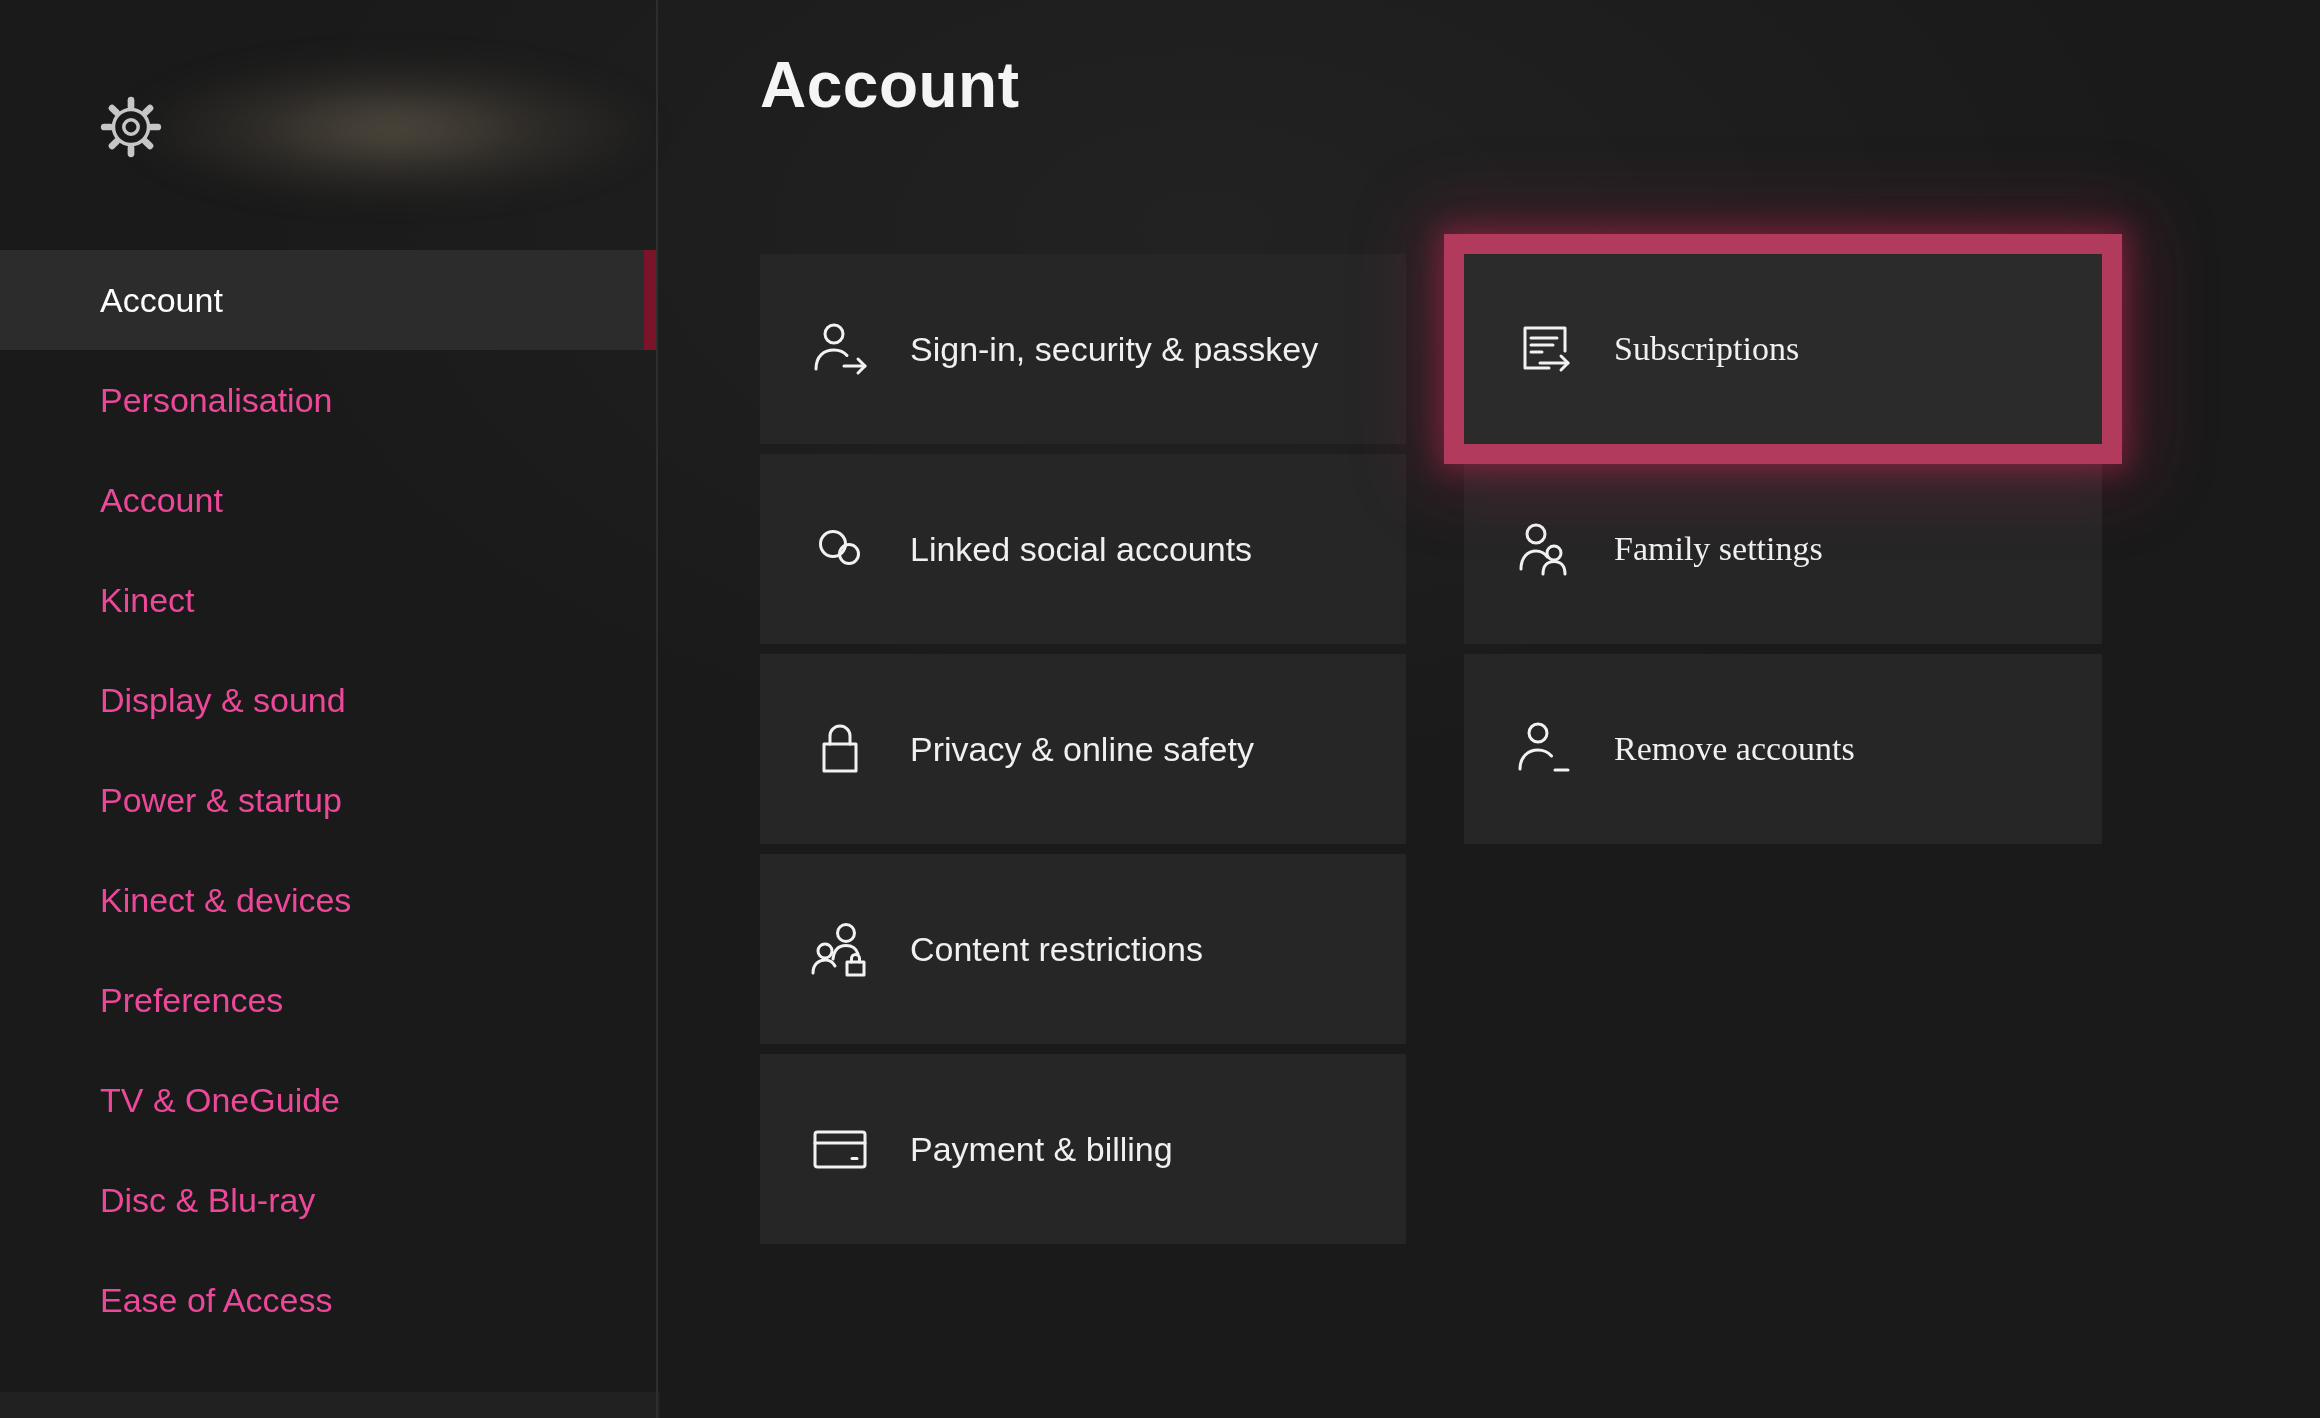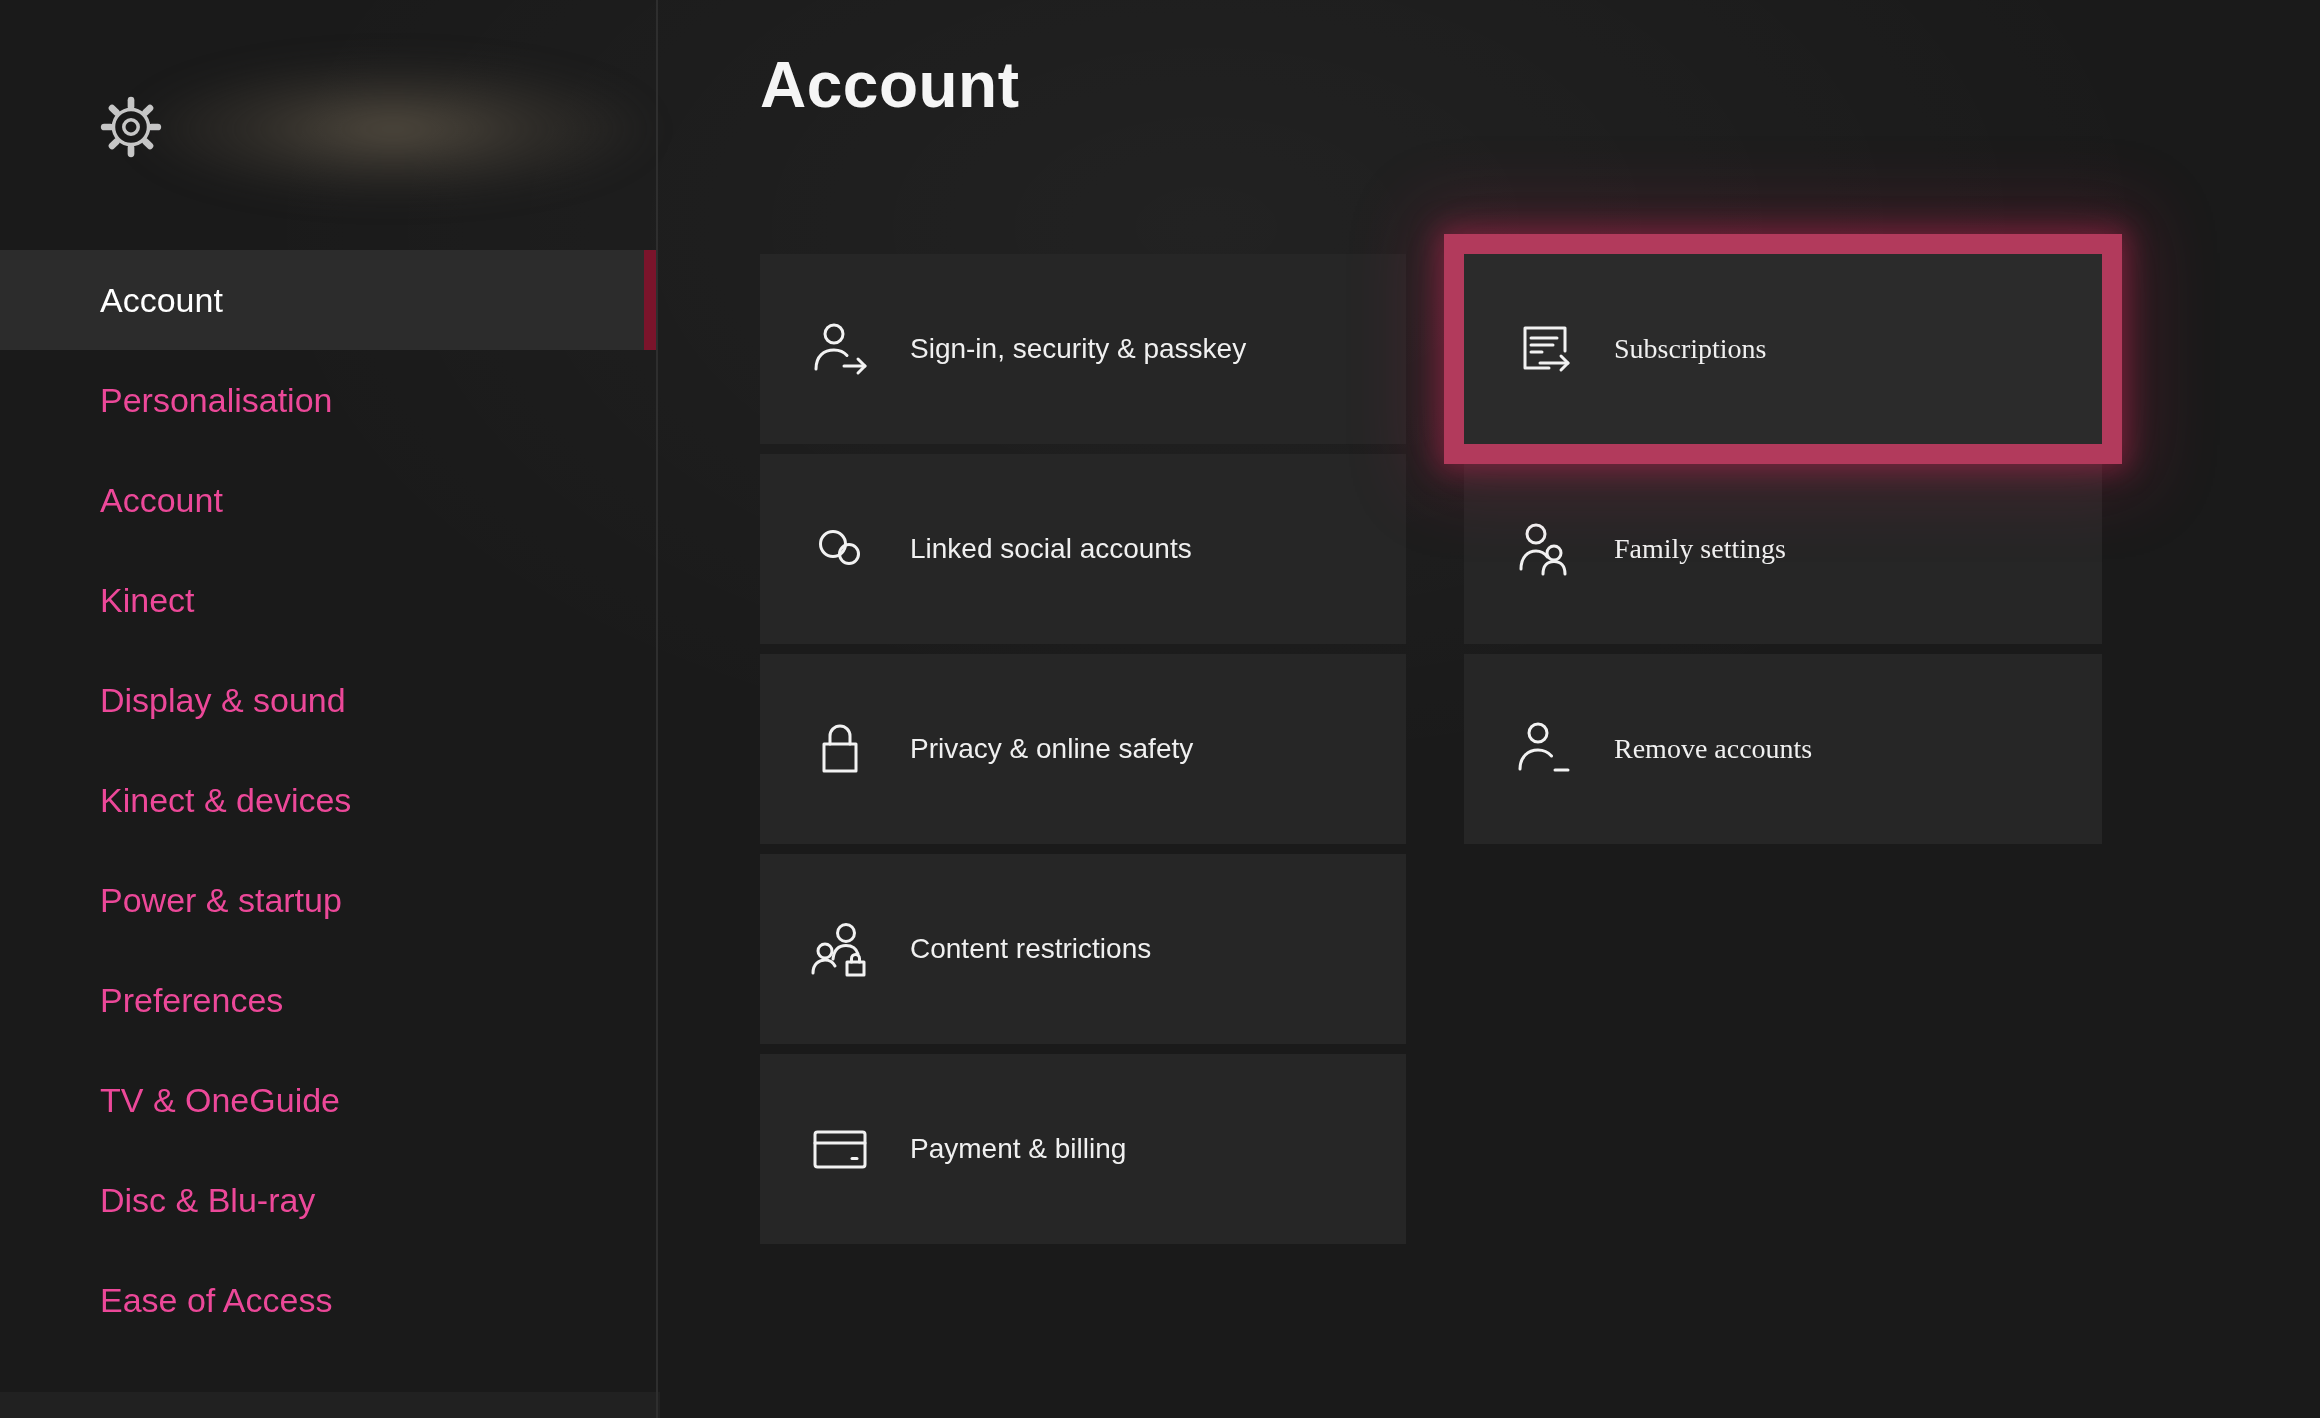--- a/index.html
+++ b/index.html
@@ -47,21 +47,21 @@
   }
   .col{position:absolute;top:254px;display:flex;flex-direction:column;gap:10px;}
   .col-left{left:760px;width:646px;}
   .col-right{left:1464px;width:638px;font-family:Liberation Serif, serif;}
   .tile{
     position:relative;height:190px;background:#262626;
     display:flex;align-items:center;box-sizing:border-box;
     padding-left:48px;gap:38px;cursor:pointer;
   }
   .tile .label{
-    font-size:28px;color:#f0f0f0;line-height:1.32;max-width:440px;
+    font-size:34px;color:#f0f0f0;line-height:1.32;max-width:440px;
   }
   .tile .icon{width:64px;height:64px;flex:0 0 64px;display:block;}
   .glyph{width:64px;height:64px;stroke:#f2f2f2;fill:none;stroke-width:3;
          stroke-linecap:round;stroke-linejoin:round;}
   .tile.highlighted{
     background:#2b2b2b;z-index:3;
     box-shadow:
       0 0 0 20px #b23a5c,
       0 0 26px 26px rgba(189,38,82,0.45),
       0 0 70px 42px rgba(189,38,82,0.22);
@@ -151,24 +151,24 @@
         <div class="nav-item">
     <span>Account</span>
   </div>
         <div class="nav-item">
     <span>Kinect</span>
   </div>
         <div class="nav-item">
     <span>Display &amp; sound</span>
   </div>
         <div class="nav-item">
+    <span>Power &amp; startup</span>
+  </div>
+        <div class="nav-item">
     <span>Kinect &amp; devices</span>
-  </div>
-        <div class="nav-item">
-    <span>Power &amp; startup</span>
   </div>
         <div class="nav-item">
     <span>Preferences</span>
   </div>
         <div class="nav-item">
     <span>TV &amp; OneGuide</span>
   </div>
         <div class="nav-item">
     <span>Disc &amp; Blu-ray</span>
   </div>

